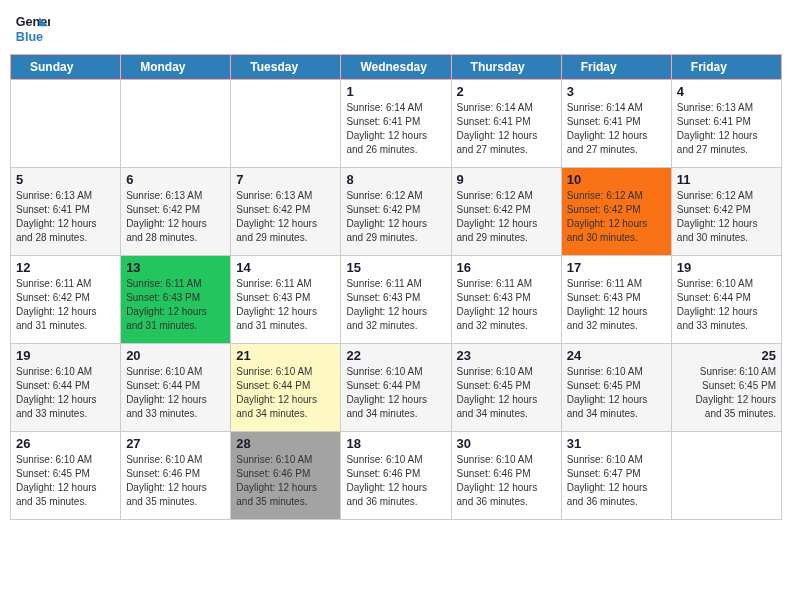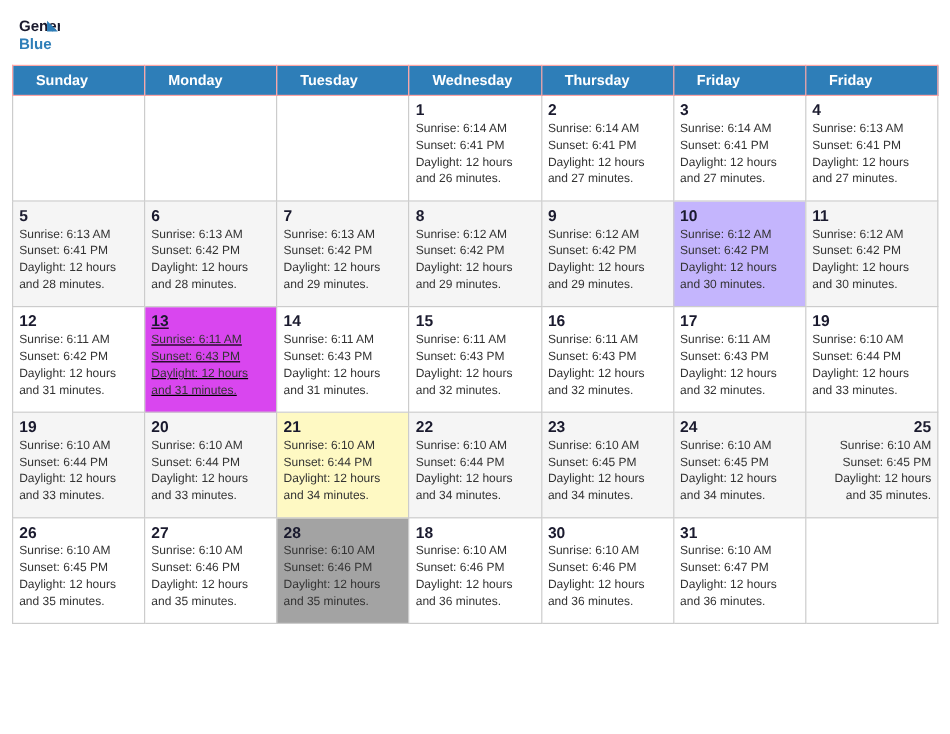--- a/index.html
+++ b/index.html
@@ -149,35 +149,35 @@
           <div class="day-info">Sunrise: 6:13 AM<br>Sunset: 6:42 PM<br>Daylight: 12 hours and 29 minutes.</div>
         </td>
         <td style="background-color: rgb(245, 245, 245);">
           <div class="day-number">8</div>
           <div class="day-info">Sunrise: 6:12 AM<br>Sunset: 6:42 PM<br>Daylight: 12 hours and 29 minutes.</div>
         </td>
         <td style="background-color: rgb(245, 245, 245);">
           <div class="day-number">9</div>
           <div class="day-info">Sunrise: 6:12 AM<br>Sunset: 6:42 PM<br>Daylight: 12 hours and 29 minutes.</div>
         </td>
-        <td style="background-color: #c4b5fd;">
+        <td style="background-color: #f97316;">
           <div class="day-number">10</div>
           <div class="day-info">Sunrise: 6:12 AM<br>Sunset: 6:42 PM<br>Daylight: 12 hours and 30 minutes.</div>
         </td>
         <td style="background-color: rgb(245, 245, 245);">
           <div class="day-number">11</div>
           <div class="day-info">Sunrise: 6:12 AM<br>Sunset: 6:42 PM<br>Daylight: 12 hours and 30 minutes.</div>
         </td>
       </tr>
       <tr>
         <td style="background-color: rgb(255, 255, 255);">
           <div class="day-number">12</div>
           <div class="day-info">Sunrise: 6:11 AM<br>Sunset: 6:42 PM<br>Daylight: 12 hours and 31 minutes.</div>
         </td>
-        <td style="background-color: #d946ef; text-decoration: underline;">
+        <td style="background-color: #22c55e;">
           <div class="day-number">13</div>
           <div class="day-info">Sunrise: 6:11 AM<br>Sunset: 6:43 PM<br>Daylight: 12 hours and 31 minutes.</div>
         </td>
         <td style="background-color: rgb(255, 255, 255);">
           <div class="day-number">14</div>
           <div class="day-info">Sunrise: 6:11 AM<br>Sunset: 6:43 PM<br>Daylight: 12 hours and 31 minutes.</div>
         </td>
         <td style="background-color: rgb(255, 255, 255);">
           <div class="day-number">15</div>
           <div class="day-info">Sunrise: 6:11 AM<br>Sunset: 6:43 PM<br>Daylight: 12 hours and 32 minutes.</div>

